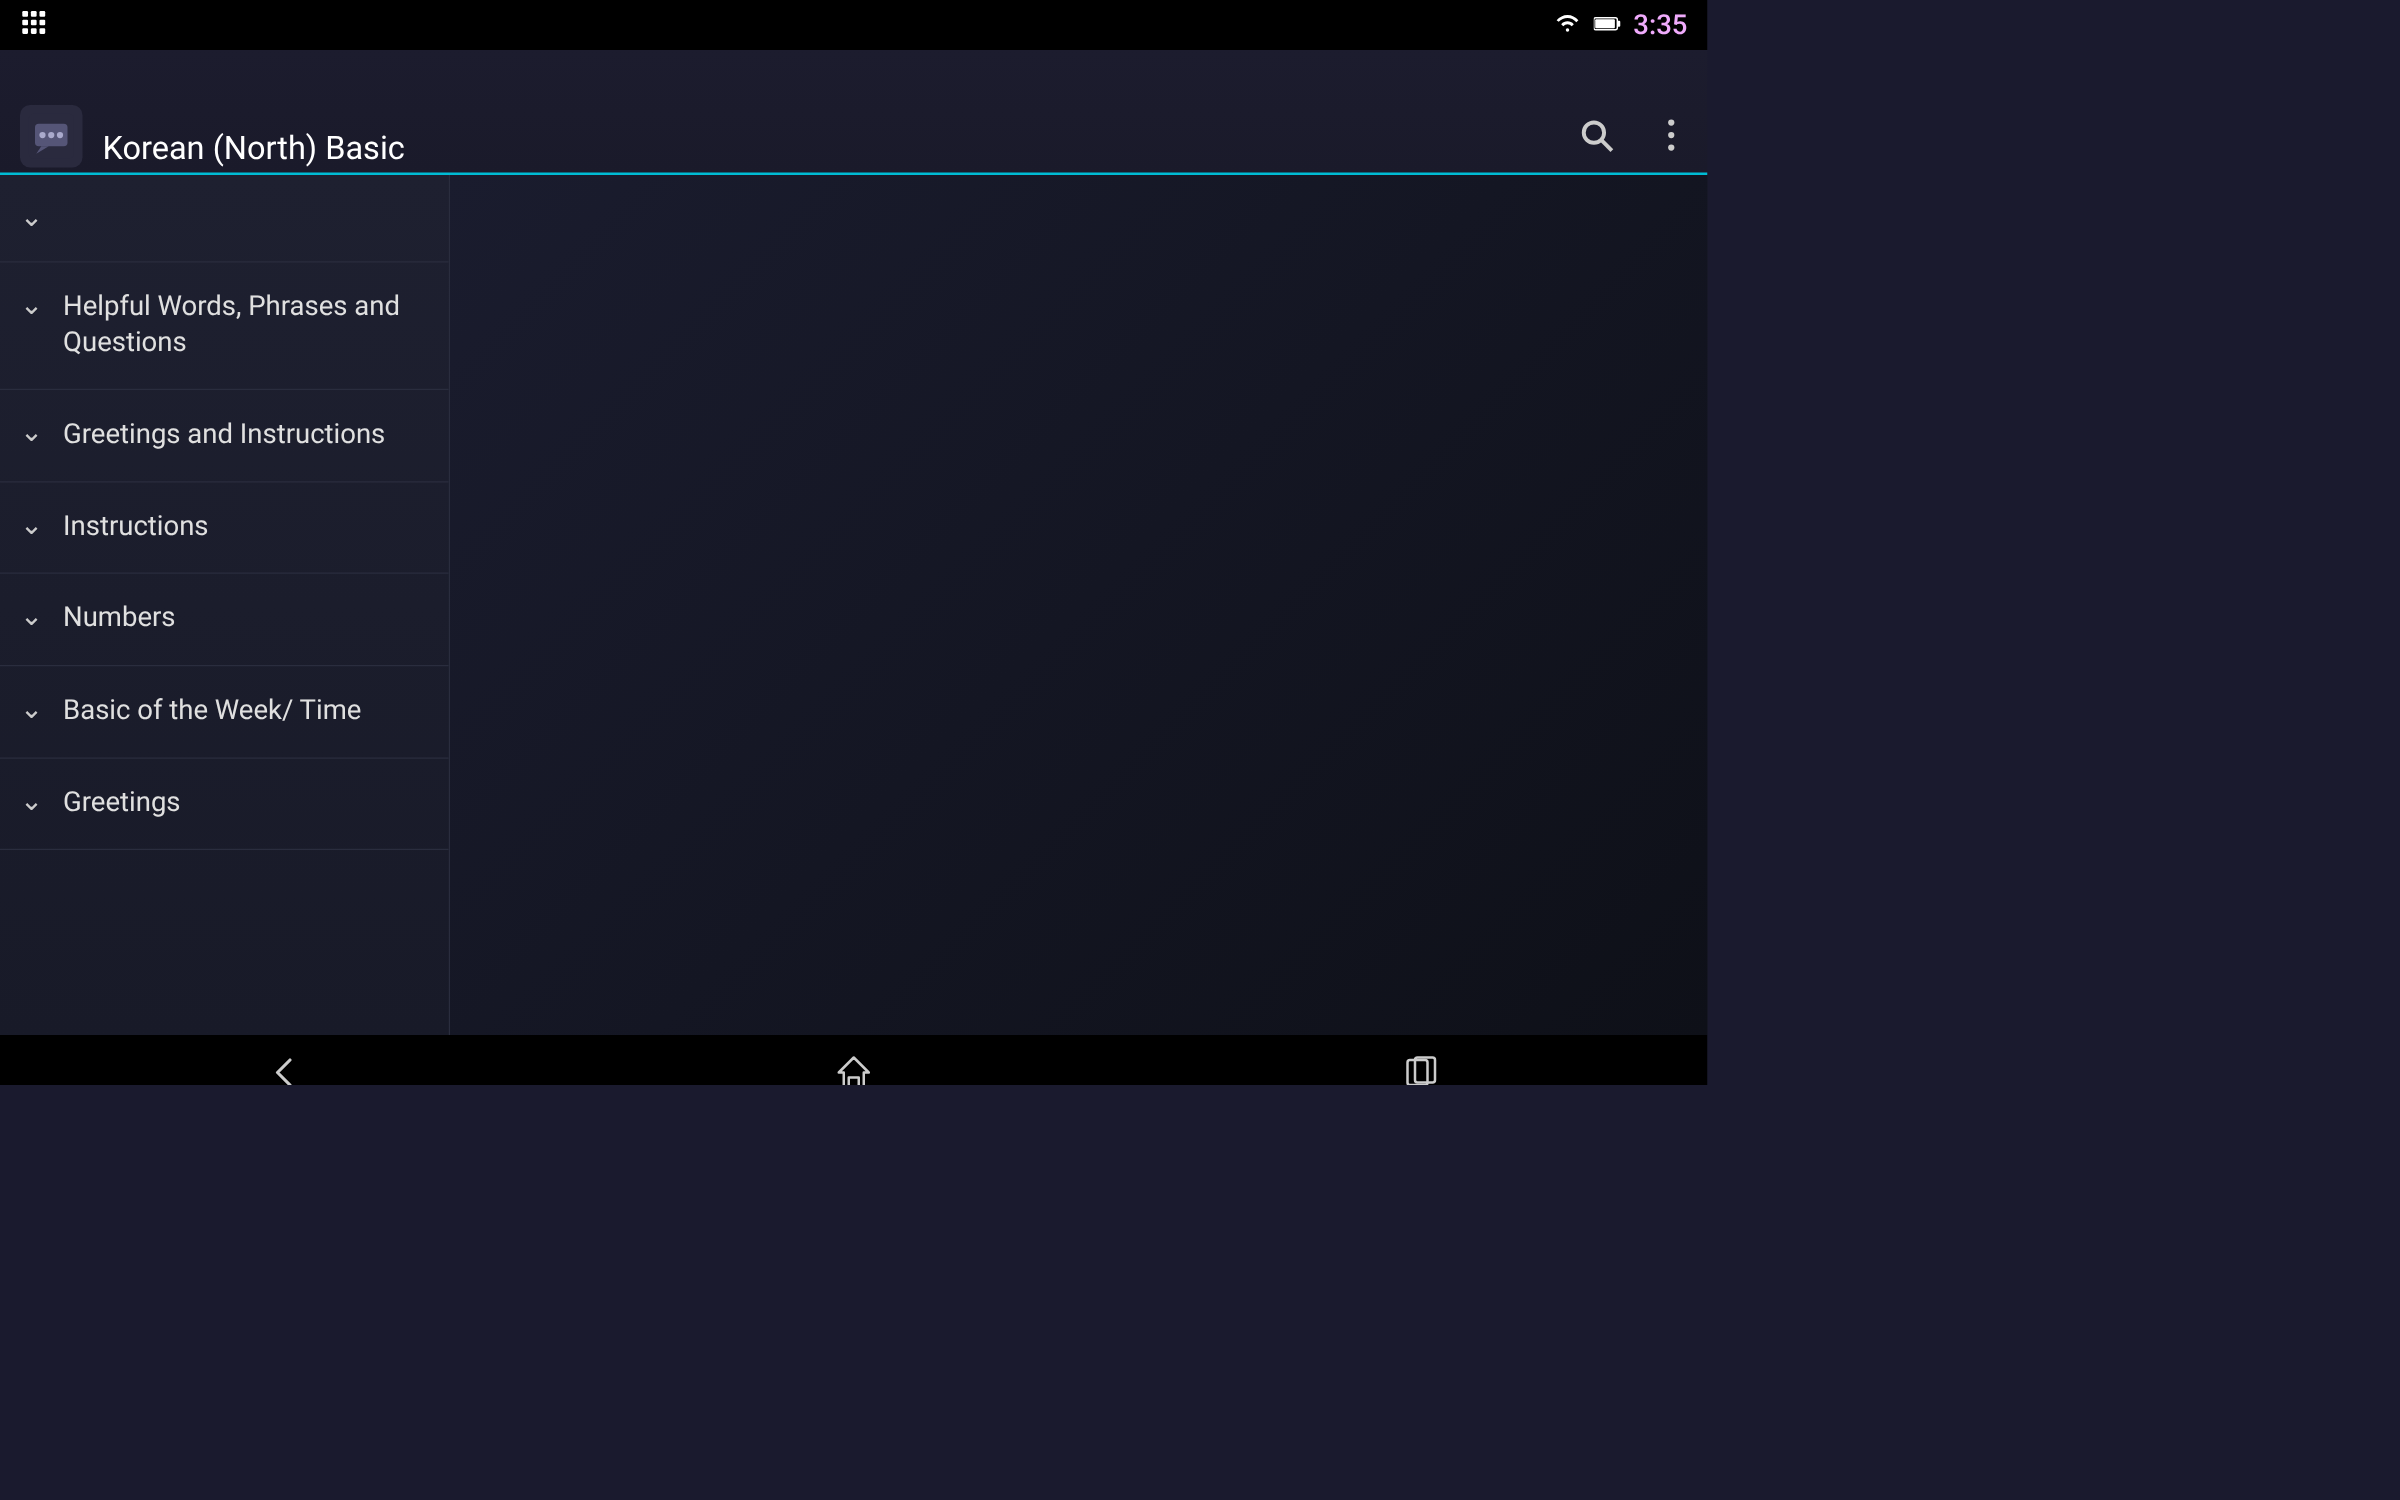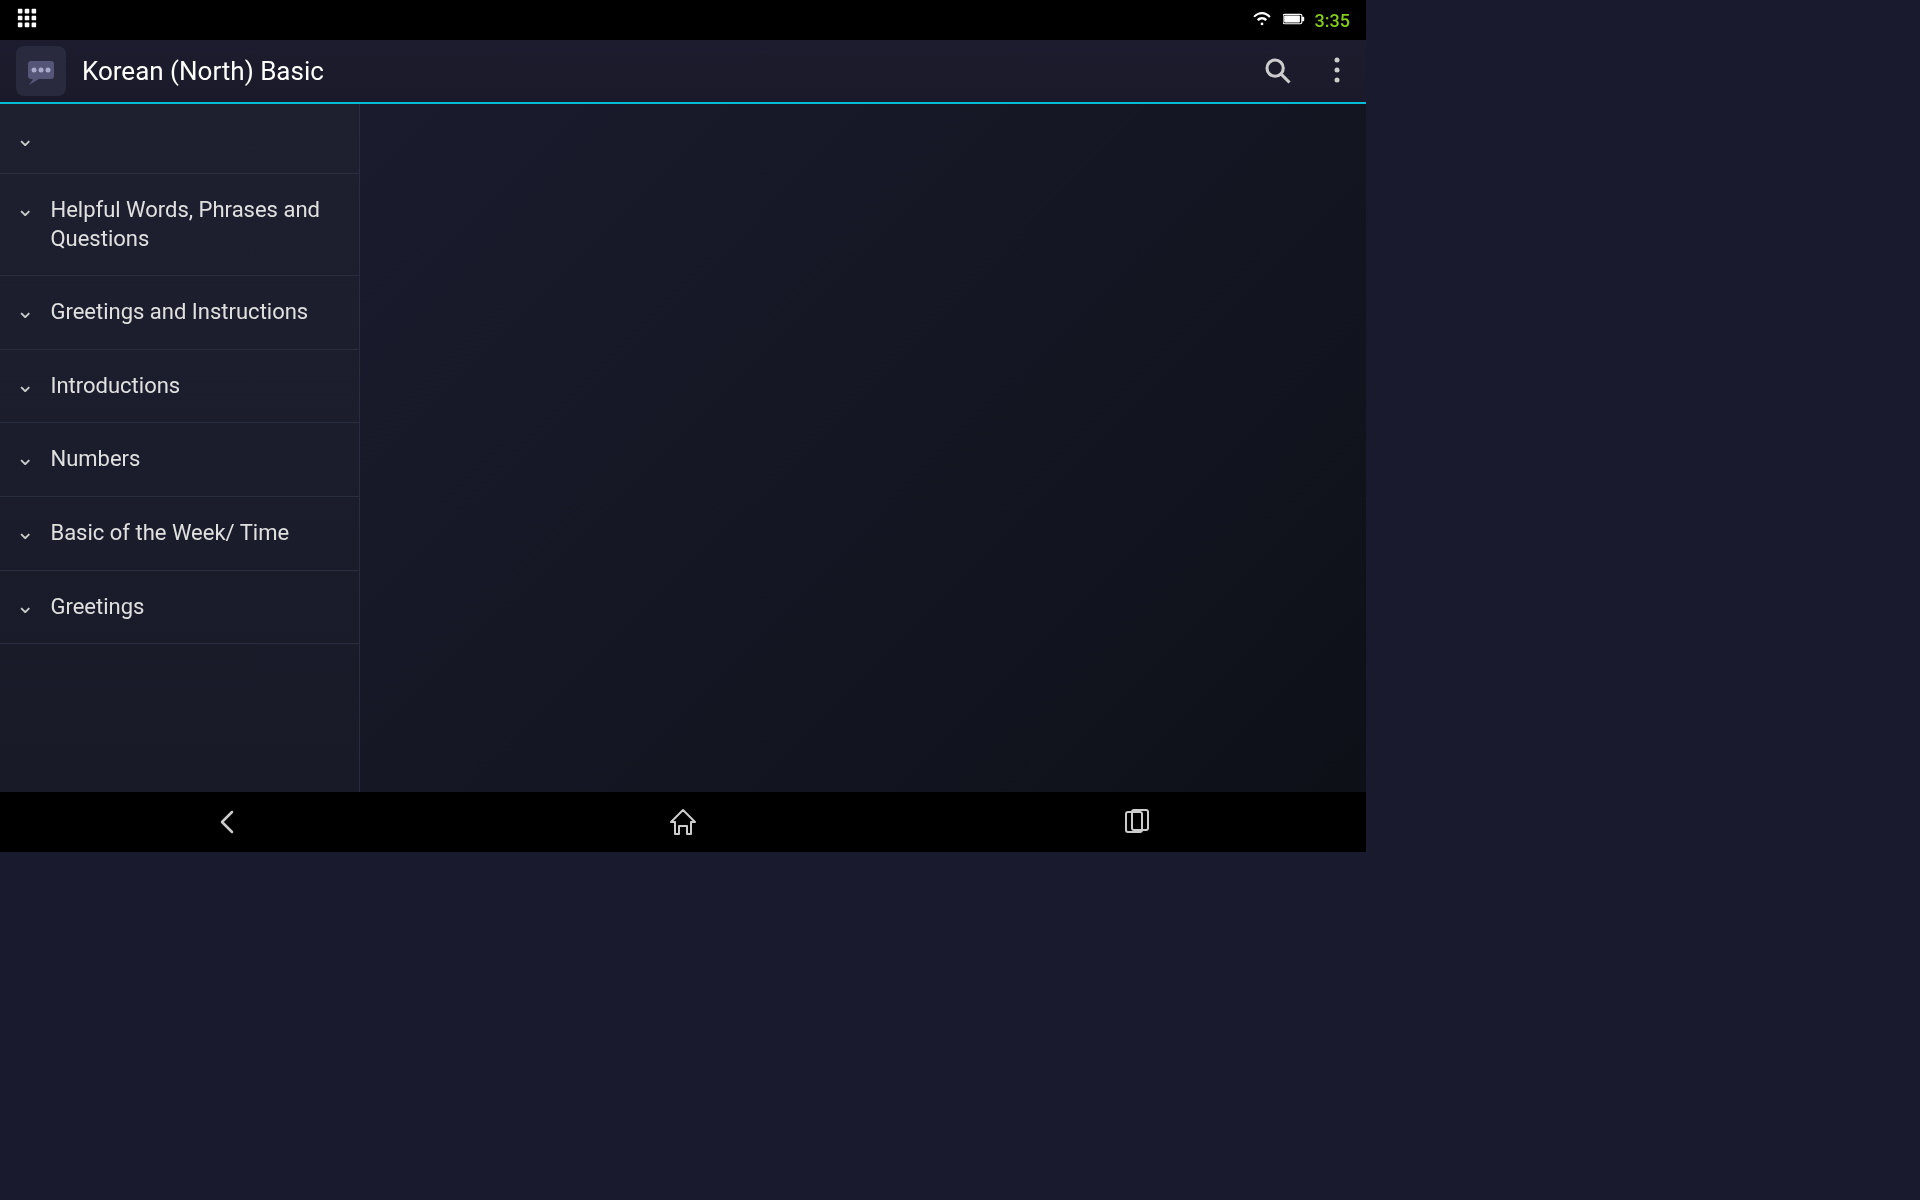--- a/index.html
+++ b/index.html
@@ -30,38 +30,38 @@
       gap: 8px;
     }
 
     .status-bar-right {
       display: flex;
       align-items: center;
       gap: 10px;
     }
 
     .status-time {
-      font-size: 18px;
+      font-size: 22px;
       font-weight: 500;
-      color: #84cc16;
+      color: #f0abfc;
     }
 
     
     .grid-icon svg {
       width: 22px;
       height: 22px;
     }
 
     
     .app-bar {
       width: 100%;
-      height: 64px;
+      height: 100px;
       background: linear-gradient(180deg, #1c1c2e 0%, #1a1a2a 100%);
       display: flex;
-      align-items: center;
+      align-items: flex-end;
       padding: 4px 16px;
       border-bottom: 2px solid #00bcd4;
     }
 
     .app-icon {
       width: 50px;
       height: 50px;
       background: #2a2a3e;
       border-radius: 8px;
       display: flex;
@@ -246,21 +246,21 @@
       <span class="sidebar-item-label">Helpful Words, Phrases and Questions</span>
     </div>
 
     <div class="sidebar-item">
       <span class="chevron">⌄</span>
       <span class="sidebar-item-label">Greetings and Instructions</span>
     </div>
 
     <div class="sidebar-item">
       <span class="chevron">⌄</span>
-      <span class="sidebar-item-label">Introductions</span>
+      <span class="sidebar-item-label">Instructions</span>
     </div>
 
     <div class="sidebar-item">
       <span class="chevron">⌄</span>
       <span class="sidebar-item-label">Numbers</span>
     </div>
 
     <div class="sidebar-item">
       <span class="chevron">⌄</span>
       <span class="sidebar-item-label">Basic of the Week/ Time</span>

